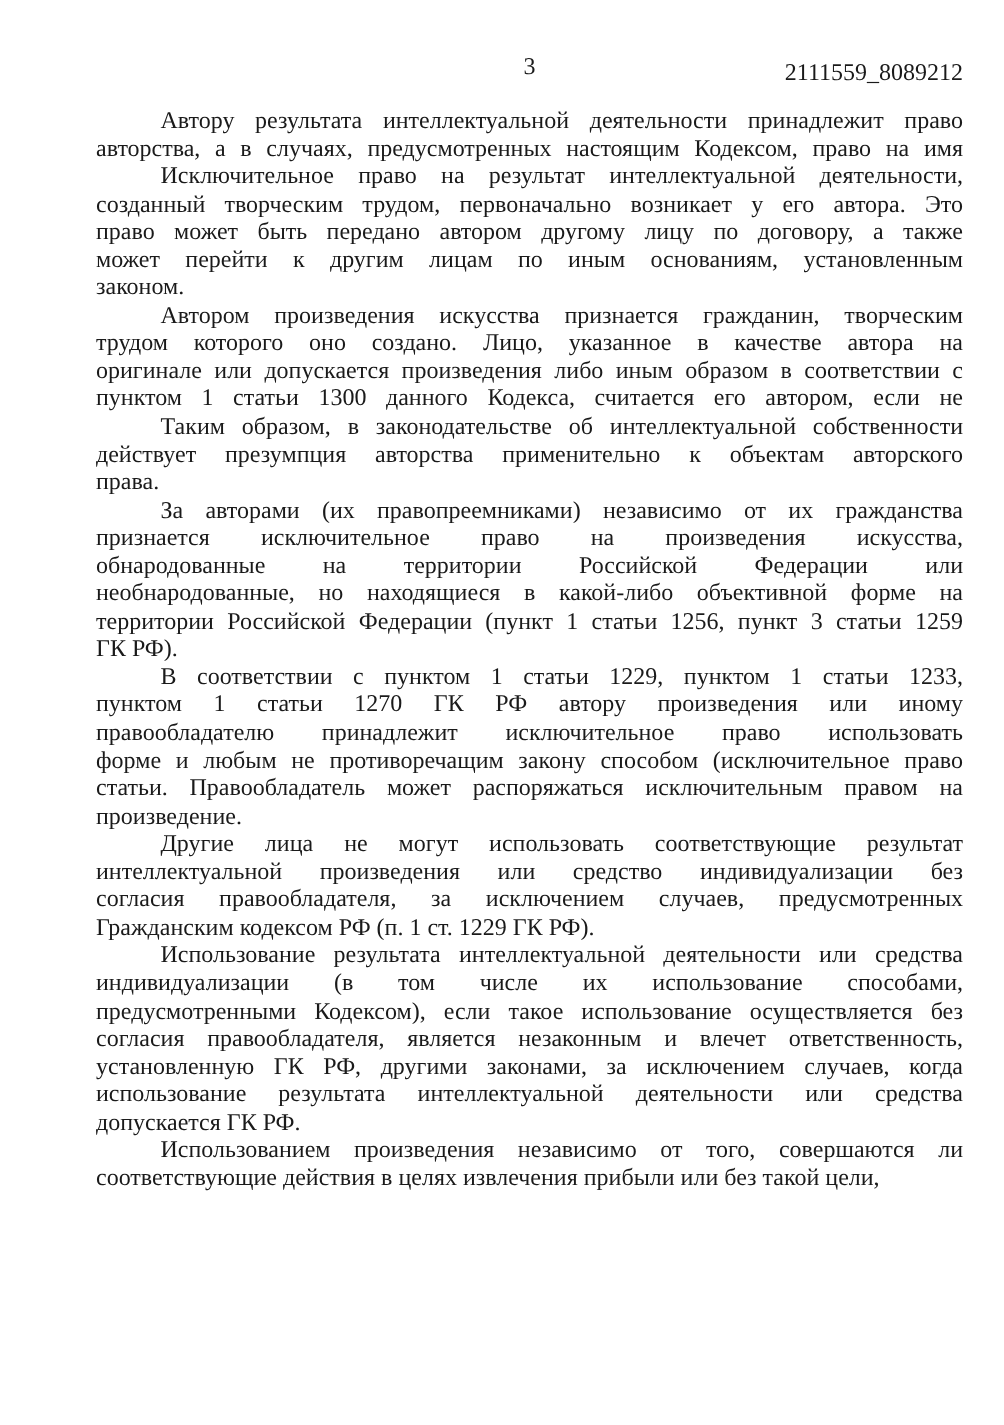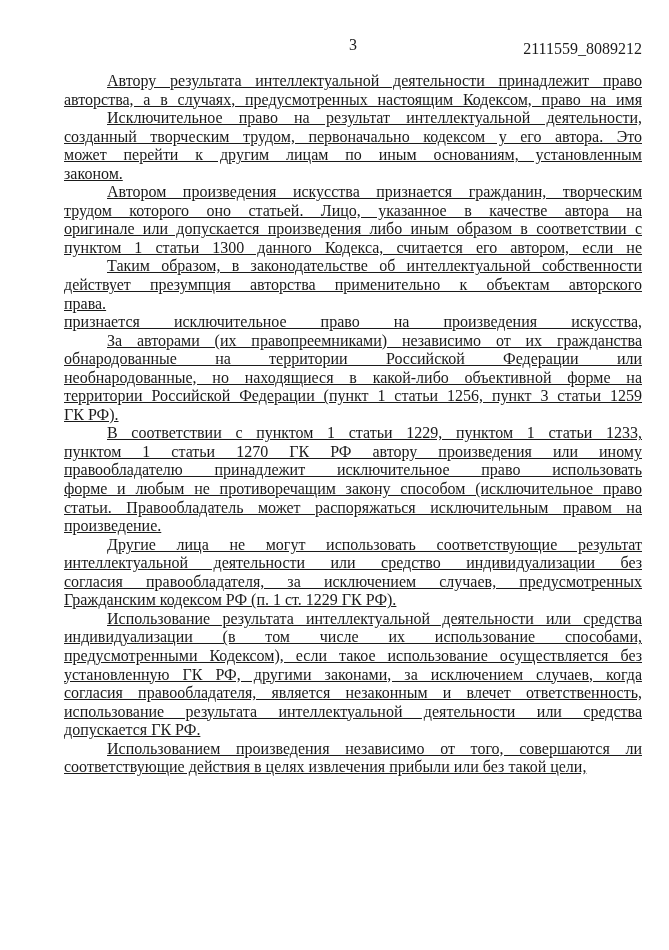--- a/index.html
+++ b/index.html
@@ -32,21 +32,21 @@
     top: 4px;
   }
   .doc-body {
     position: absolute;
     top: 72px;
     left: 64px;
     width: 578px;
     font-size: 16px;
     line-height: 18.55px;
   }
-  .paragraph { margin: 0; padding: 0; text-decoration: underline; }
+  .paragraph { margin: 0; padding: 0; }
   .line {
     text-align: justify;
     text-align-last: left;
     text-justify: inter-word;
   }
   .line.just { text-align-last: justify; }
   .line.first { padding-left: 43px; }
 </style>
 </head>
 <body>
@@ -56,63 +56,64 @@
     <span class="page-num">3</span>
     <span class="doc-num">2111559_8089212</span>
   </div>
   <div class="doc-body">
       <div class="paragraph">
         <div class="line first just">Автору результата интеллектуальной деятельности принадлежит право</div>
         <div class="line just">авторства, а в случаях, предусмотренных настоящим Кодексом, право на имя</div>
       </div>
       <div class="paragraph">
         <div class="line first just">Исключительное право на результат интеллектуальной деятельности,</div>
-        <div class="line just">созданный творческим трудом, первоначально кодексом у его автора. Это</div>
+        <div class="line just">созданный творческим трудом, первоначально возникает у его автора. Это</div>
+        <div class="line just">право может быть передано автором другому лицу по договору, а также</div>
         <div class="line just">может перейти к другим лицам по иным основаниям, установленным</div>
         <div class="line">законом.</div>
       </div>
       <div class="paragraph">
         <div class="line first just">Автором произведения искусства признается гражданин, творческим</div>
-        <div class="line just">трудом которого оно статьей. Лицо, указанное в качестве автора на</div>
+        <div class="line just">трудом которого оно создано. Лицо, указанное в качестве автора на</div>
         <div class="line just">оригинале или допускается произведения либо иным образом в соответствии с</div>
         <div class="line just">пунктом 1 статьи 1300 данного Кодекса, считается его автором, если не</div>
       </div>
       <div class="paragraph">
         <div class="line first just">Таким образом, в законодательстве об интеллектуальной собственности</div>
         <div class="line just">действует презумпция авторства применительно к объектам авторского</div>
         <div class="line">права.</div>
       </div>
       <div class="paragraph">
+        <div class="line first just">За авторами (их правопреемниками) независимо от их гражданства</div>
         <div class="line just">признается исключительное право на произведения искусства,</div>
-        <div class="line first just">За авторами (их правопреемниками) независимо от их гражданства</div>
         <div class="line just">обнародованные на территории Российской Федерации или</div>
         <div class="line just">необнародованные, но находящиеся в какой-либо объективной форме на</div>
         <div class="line just">территории Российской Федерации (пункт 1 статьи 1256, пункт 3 статьи 1259</div>
         <div class="line">ГК РФ).</div>
       </div>
       <div class="paragraph">
         <div class="line first just">В соответствии с пунктом 1 статьи 1229, пунктом 1 статьи 1233,</div>
         <div class="line just">пунктом 1 статьи 1270 ГК РФ автору произведения или иному</div>
         <div class="line just">правообладателю принадлежит исключительное право использовать</div>
         <div class="line just">форме и любым не противоречащим закону способом (исключительное право</div>
         <div class="line just">статьи. Правообладатель может распоряжаться исключительным правом на</div>
         <div class="line">произведение.</div>
       </div>
       <div class="paragraph">
         <div class="line first just">Другие лица не могут использовать соответствующие результат</div>
-        <div class="line just">интеллектуальной деятельности или средство индивидуализации без</div>
+        <div class="line just">интеллектуальной произведения или средство индивидуализации без</div>
         <div class="line just">согласия правообладателя, за исключением случаев, предусмотренных</div>
         <div class="line">Гражданским кодексом РФ (п. 1 ст. 1229 ГК РФ).</div>
       </div>
       <div class="paragraph">
         <div class="line first just">Использование результата интеллектуальной деятельности или средства</div>
         <div class="line just">индивидуализации (в том числе их использование способами,</div>
         <div class="line just">предусмотренными Кодексом), если такое использование осуществляется без</div>
+        <div class="line just">согласия правообладателя, является незаконным и влечет ответственность,</div>
         <div class="line just">установленную ГК РФ, другими законами, за исключением случаев, когда</div>
-        <div class="line just">согласия правообладателя, является незаконным и влечет ответственность,</div>
         <div class="line just">использование результата интеллектуальной деятельности или средства</div>
         <div class="line">допускается ГК РФ.</div>
       </div>
       <div class="paragraph">
         <div class="line first just">Использованием произведения независимо от того, совершаются ли</div>
         <div class="line">соответствующие действия в целях извлечения прибыли или без такой цели,</div>
       </div>
     </div>
 </div>
 

